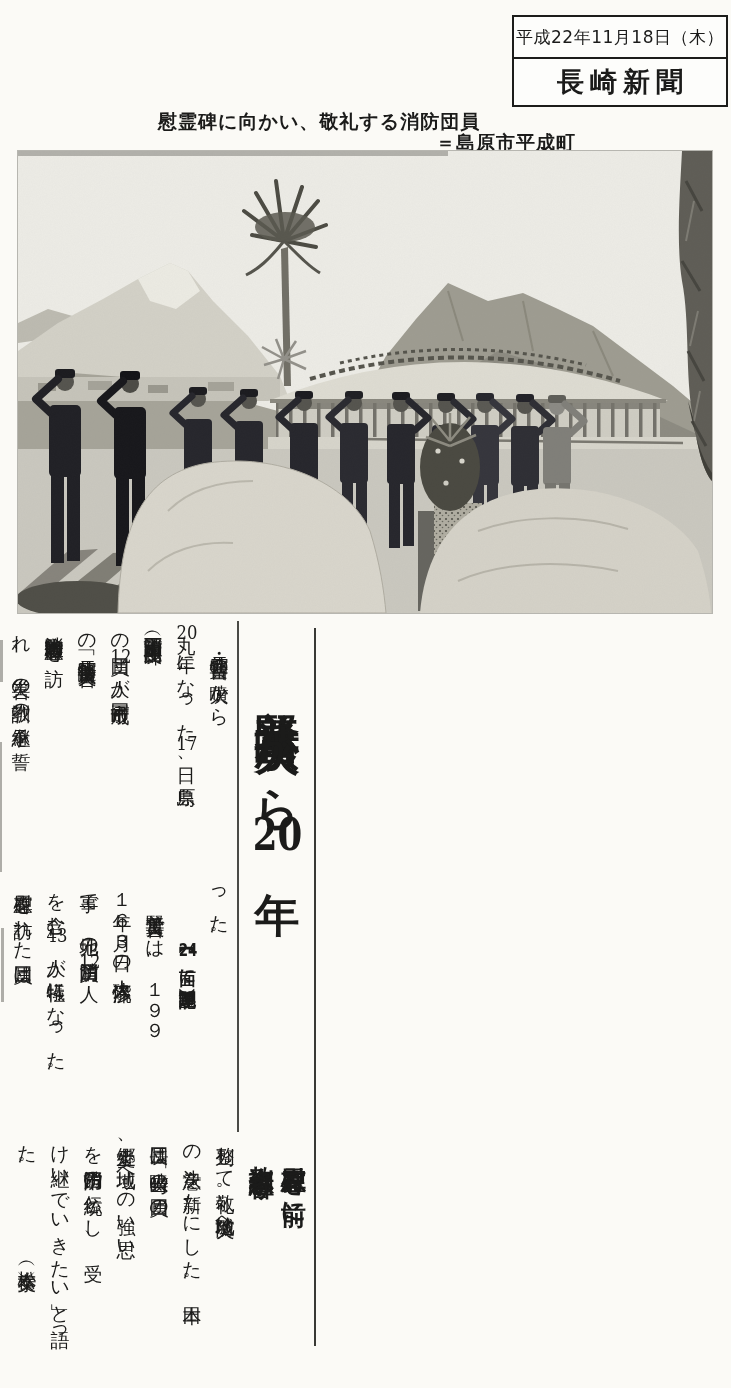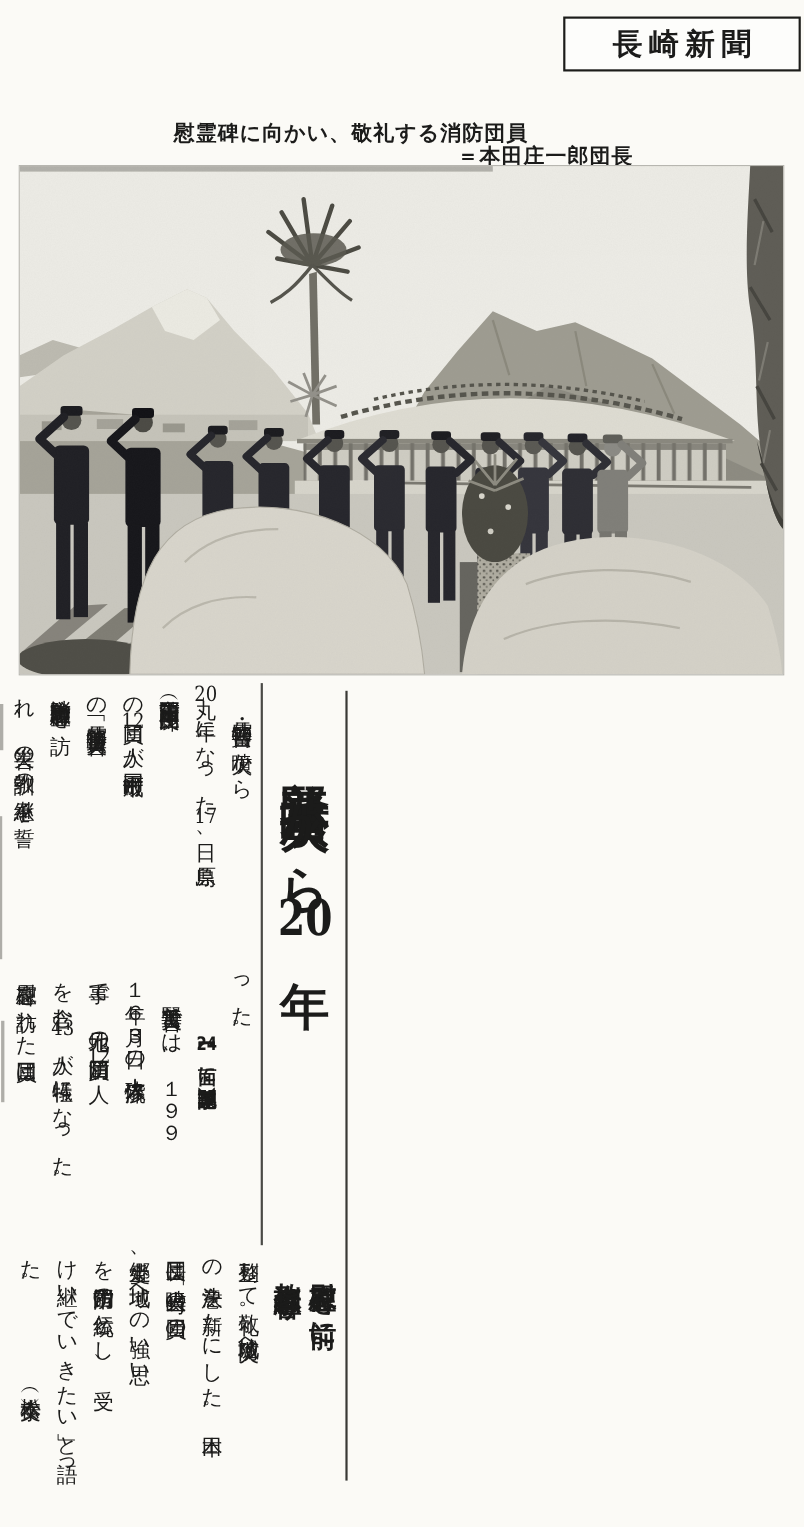--- a/index.html
+++ b/index.html
@@ -65,26 +65,27 @@
   
   .edge-mark{background:#6f6e68;opacity:.55;}
   .em1{left:0;top:640px;width:3px;height:42px;}
   .em2{left:0;top:742px;width:2px;height:130px;}
   .em3{left:1px;top:928px;width:3px;height:74px;}
 </style>
 </head>
 <body>
 
 <div class="abs masthead">
+  <div class="m-date">平成22年11月18日（木）</div>
   <div class="m-paper">長崎新聞</div>
 </div>
 
 <div class="abs caption">
   <div class="c1">慰霊碑に向かい、敬礼する消防団員</div>
-  <div class="c2">＝本田庄一郎団長</div>
+  <div class="c2">＝島原市平成町</div>
 </div>
 
 <div class="abs photo">
 <svg width="694" height="462" viewBox="0 0 694 462" xmlns="http://www.w3.org/2000/svg">
   <defs>
     <pattern id="colonnade" width="14" height="34" patternUnits="userSpaceOnUse">
       <rect width="14" height="34" fill="#cfcdc3"></rect>
       <rect x="5" width="3.5" height="34" fill="#73716a"></rect>
     </pattern>
     <pattern id="speckle" width="6" height="6" patternUnits="userSpaceOnUse">

